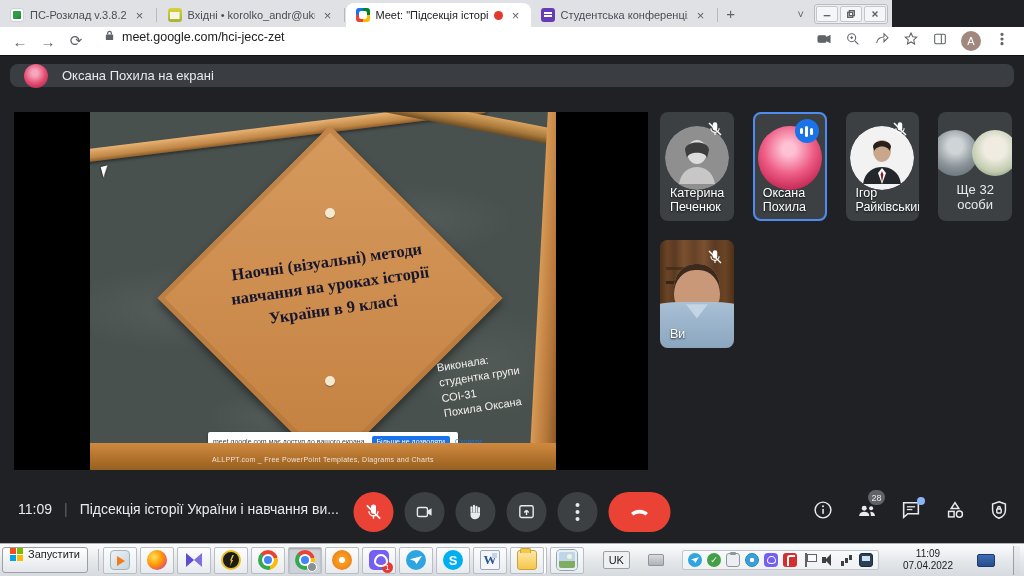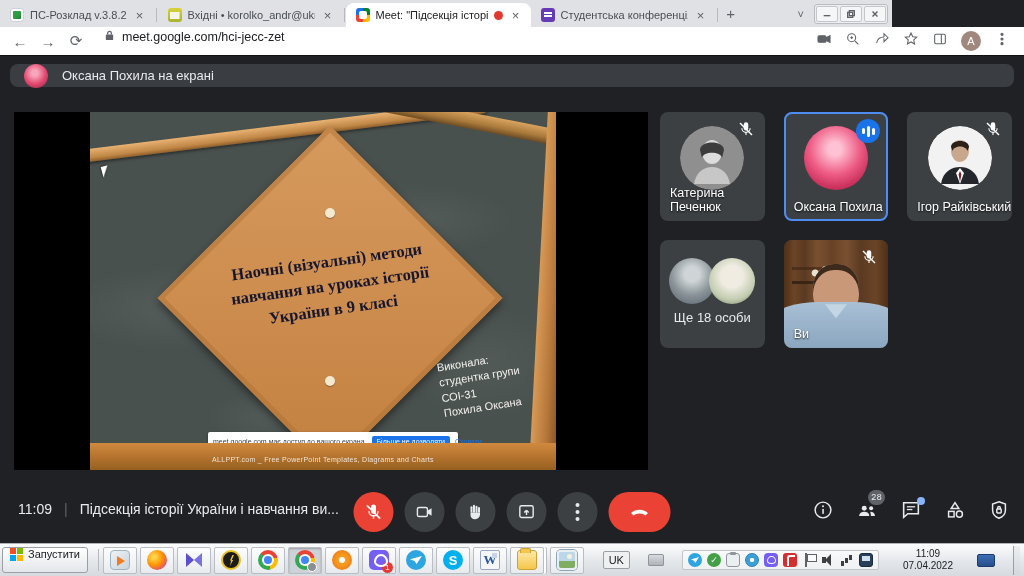--- a/index.html
+++ b/index.html
@@ -63,21 +63,21 @@
   .dot-top { left:235px; top:96px; }
   .dot-bottom { left:235px; top:264px; }
   .slide-credits { position:absolute; left:350px; top:242px; transform:rotate(-9deg); color:#f4f2ee; font-size:11px; line-height:1.4; }
   .share-toast { position:absolute; left:118px; top:320px; width:250px; height:19px; background:#fff; border-radius:2px; display:flex; align-items:center; gap:5px; padding:0 5px; box-shadow:0 1px 3px rgba(0,0,0,.4); }
   .share-toast .t-text { font-size:7px; color:#3c4043; white-space:nowrap; }
   .share-toast .t-btn { background:#1a73e8; color:#fff; font-size:7px; padding:2px 5px; border-radius:2px; white-space:nowrap; }
   .share-toast .t-link { color:#1a73e8; font-size:7px; white-space:nowrap; }
   .cursor-arrow { position:absolute; left:12px; top:54px; width:0; height:0; border-left:7px solid #fff; border-bottom:11px solid transparent; filter:drop-shadow(0 0 1px #000); transform:rotate(-15deg); }
 
   
-  .tiles { position:absolute; top:56px; left:660px; width:352px; height:364px; display:grid; grid-template-columns:1fr 1fr 1fr; grid-template-rows:1fr 1fr 1fr; gap:19px; }
+  .tiles { position:absolute; top:56px; left:660px; width:352px; height:364px; display:grid; grid-template-columns:1fr 1fr 1fr 1fr; grid-template-rows:1fr 1fr 1fr; gap:19px; }
   .tile { position:relative; background:#3c4043; border-radius:8px; overflow:hidden; }
   .tile.speaking { outline:2px solid #4e8cf0; outline-offset:-2px; }
   .tile-name { position:absolute; left:10px; bottom:7px; color:#fff; font-size:12.5px; text-shadow:0 1px 2px rgba(0,0,0,.85); z-index:3; }
   .mic-off { position:absolute; top:8px; right:10px; width:18px; height:18px; z-index:3; }
   .mic-off svg { width:18px; height:18px; }
   .mic-off.on-video { width:24px; height:24px; background:rgba(110,110,115,.75); border-radius:50%; display:flex; align-items:center; justify-content:center; }
   .mic-off.on-video svg { width:14px; height:14px; }
   .tile-avatar { position:absolute; left:50%; top:14px; transform:translateX(-50%); width:64px; height:64px; border-radius:50%; overflow:hidden; z-index:2; }
   .av-oks { background:radial-gradient(circle at 48% 36%, #ffc2d4 12%, #ee5c85 48%, #c42a56 78%, #7e1434); }
   .audio-ind { position:absolute; top:7px; right:8px; width:24px; height:24px; border-radius:50%; background:#1a73e8; display:flex; align-items:center; justify-content:center; gap:2px; z-index:3; }
@@ -110,21 +110,21 @@
   .ctl-btn { width:40px; height:40px; border-radius:50%; background:#3c4043; display:flex; align-items:center; justify-content:center; }
   .ctl-btn.danger { background:#ea4335; }
   .ctl-btn svg { width:20px; height:20px; }
   .ctl-end { width:62px; height:40px; border-radius:20px; background:#ea4335; display:flex; align-items:center; justify-content:center; }
   .ctl-end svg { width:22px; height:22px; }
   .dots3 { display:flex; flex-direction:column; gap:3px; }
   .dots3 i { width:4px; height:4px; background:#e8eaed; border-radius:50%; display:block; }
   .right-icons { position:absolute; right:14px; top:15px; display:flex; align-items:center; gap:22px; }
   .ri { position:relative; width:22px; height:22px; }
   .ri svg { width:22px; height:22px; }
-  .count-badge { position:absolute; top:-9px; right:-7px; min-width:17px; height:15px; border-radius:8px; background:#5f6368; color:#e8eaed; font-size:9px; display:flex; align-items:center; justify-content:center; padding:0 3px;font-family:Liberation Mono, monospace; }
+  .count-badge { position:absolute; top:-9px; right:-7px; min-width:17px; height:15px; border-radius:8px; background:#5f6368; color:#e8eaed; font-size:9px; display:flex; align-items:center; justify-content:center; padding:0 3px; }
   .chat-dot { position:absolute; top:-2px; right:-3px; width:8px; height:8px; border-radius:50%; background:#8ab4f8; }
 
   
   .taskbar { position:absolute; left:0; top:543px; width:1024px; height:33px; background:linear-gradient(180deg,#fbfcfd,#e4e7ea 55%,#d7dade); border-top:1px solid #b0b4b9; display:flex; align-items:center; padding:0 2px; }
   .start-btn { display:flex; align-items:flex-start; gap:5px; height:26px; padding:0 7px; background:linear-gradient(180deg,#fff,#e3e6ea); border:1px solid #9aa0a6; border-radius:3px; font-size:11px; color:#202124; margin-right:6px; }
   .win-logo { width:13px; height:13px; display:grid; grid-template-columns:1fr 1fr; gap:1px; }
   .win-logo i { display:block; }
   .win-logo i:nth-child(1){background:#f25022;} .win-logo i:nth-child(2){background:#7fba00;} .win-logo i:nth-child(3){background:#00a4ef;} .win-logo i:nth-child(4){background:#ffb900;}
   .tb-sep { width:1px; height:22px; background:#b6bac0; margin:0 4px; }
   .task-ic { width:34px; height:27px; display:flex; align-items:center; justify-content:center; border:1px solid #b9bec4; border-radius:2px; background:linear-gradient(180deg,#fdfdfe,#e8ebee); margin-right:3px; position:relative; }
@@ -372,21 +372,21 @@
             </svg>
         </div>
         <span class="tile-name">Ігор Райківський</span>
       </div>
 
       <div class="tile">
         <div class="overflow-avatars">
           <span class="ov ov1"></span>
             <span class="ov ov2"></span>
         </div>
-        <div class="overflow-label">Ще 18 особи</div>
+        <div class="overflow-label">Ще 32 особи</div>
       </div>
 
       <div class="tile">
         <div class="video-man">
           <div class="shelf"></div>
             <div class="flowers"></div>
             <div class="head"></div>
             <div class="shirt"></div>
             <div class="collar"></div>
         </div>

